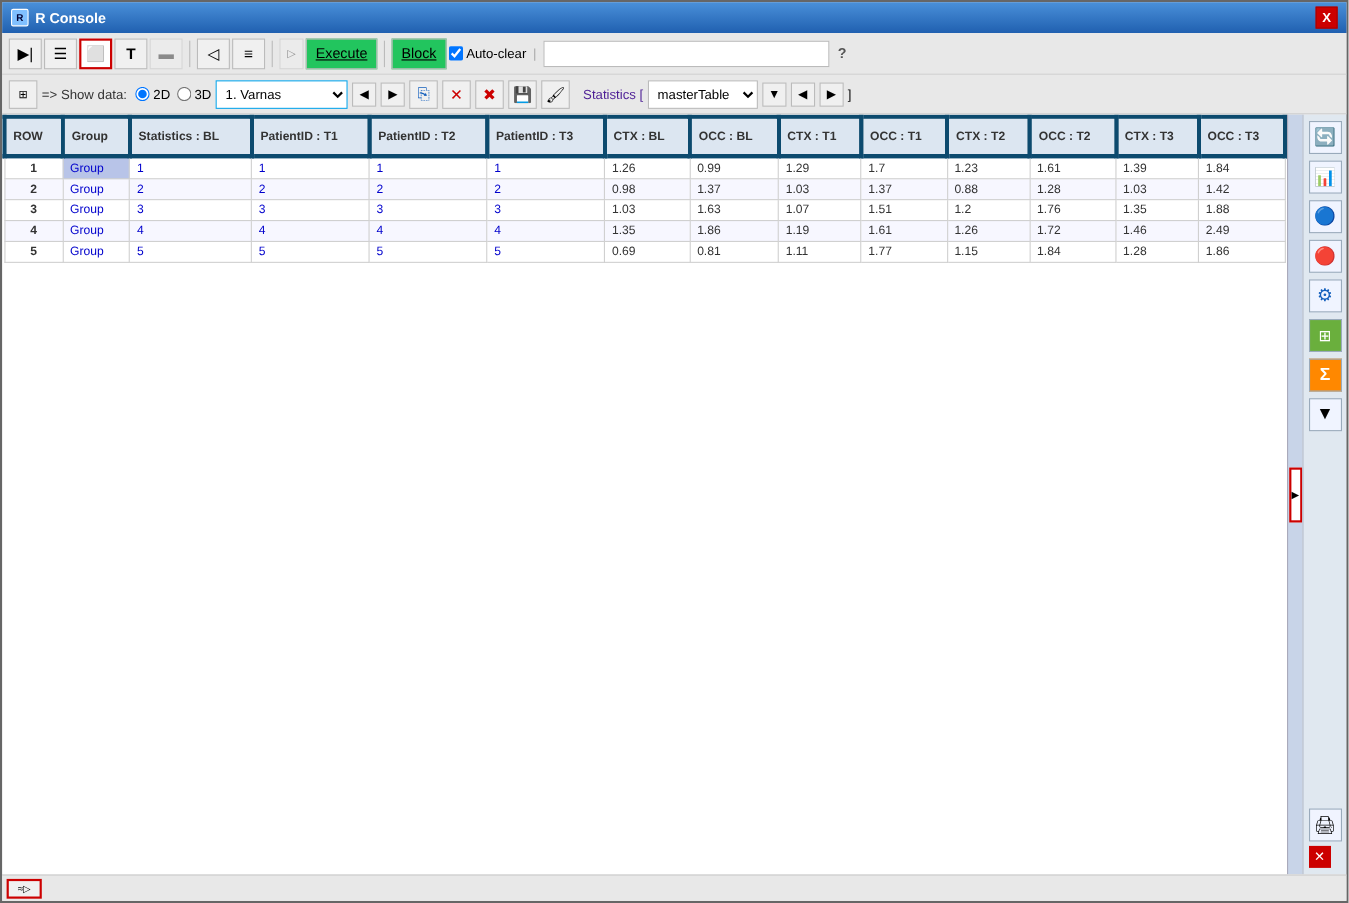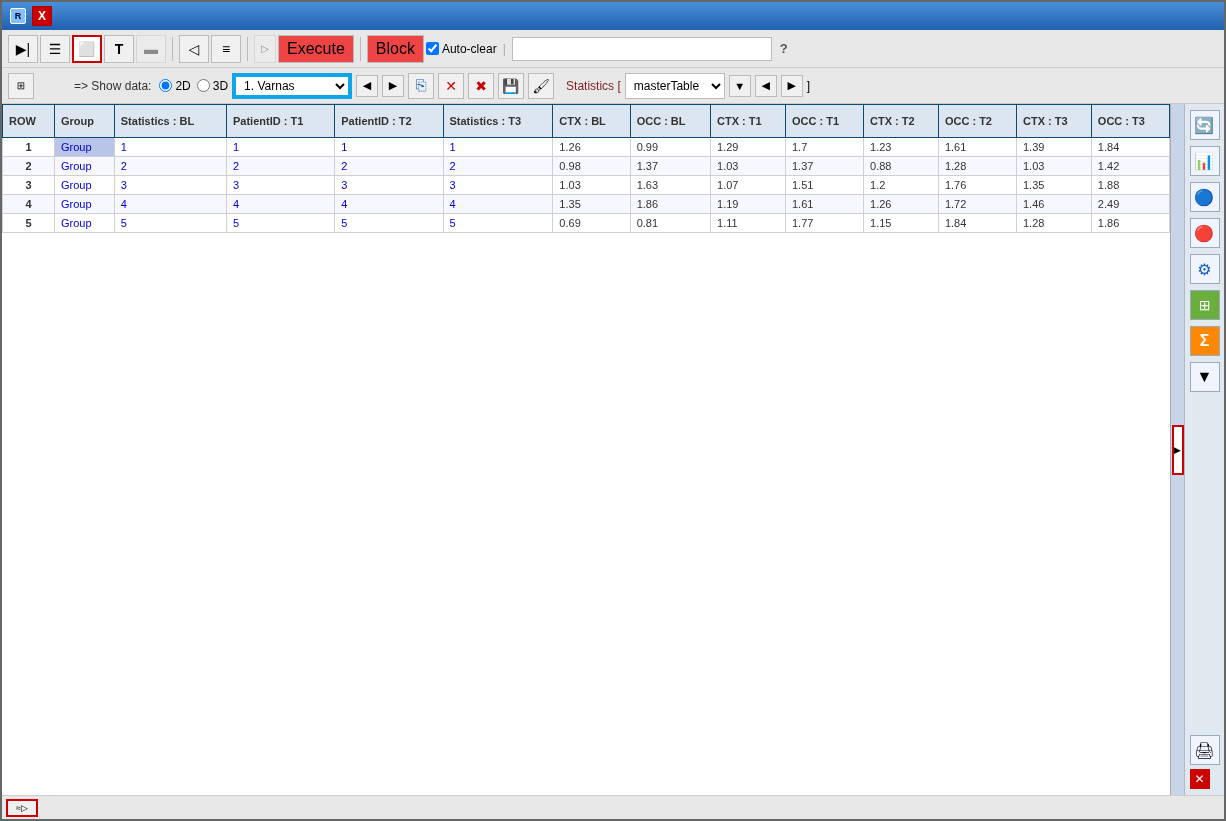--- a/index.html
+++ b/index.html
@@ -10,44 +10,44 @@
     .title-bar { background: linear-gradient(to bottom, #4a90d9, #2060b0); height: 28px; display: flex; align-items: center; padding: 0 8px; color: white; font-size: 13px; font-weight: bold; flex-shrink: 0; }
     .title-bar .title-icon { width: 16px; height: 16px; background: #80c0ff; border: 1px solid #fff; margin-right: 6px; border-radius: 2px; display: flex; align-items: center; justify-content: center; font-size: 9px; color: #003; }
     .title-bar .title-text { flex: 1; }
     .title-bar .close-btn { width: 20px; height: 20px; background: #cc0000; border: 1px solid #aa0000; color: white; display: flex; align-items: center; justify-content: center; cursor: pointer; font-size: 12px; font-weight: bold; }
 
     .toolbar { background: #e8e8e8; border-bottom: 1px solid #ccc; height: 38px; display: flex; align-items: center; padding: 0 6px; gap: 2px; flex-shrink: 0; }
     .toolbar-btn { width: 30px; height: 28px; background: #f0f0f0; border: 1px solid #bbb; display: flex; align-items: center; justify-content: center; cursor: pointer; font-size: 14px; }
     .toolbar-btn.active { border: 2px solid #cc0000; background: #fff; }
     .toolbar-btn.dimmed { opacity: 0.4; }
     .toolbar-sep { width: 1px; height: 24px; background: #bbb; margin: 0 4px; }
-    .toolbar-text-btn { padding: 2px 8px; height: 28px; background: #ef4444; border: 1px solid #bbb; display: flex; align-items: center; cursor: pointer; font-size: 16px; }
+    .toolbar-text-btn { padding: 2px 8px; height: 28px; background: #22c55e; border: 1px solid #bbb; display: flex; align-items: center; cursor: pointer; font-size: 13px; text-decoration: underline; }
     .toolbar-checkbox { display: flex; align-items: center; gap: 3px; font-size: 12px; cursor: pointer; }
     .toolbar-search { width: 260px; height: 24px; border: 1px solid #bbb; background: white; padding: 0 4px; font-size: 12px; }
     .help-btn { width: 20px; height: 20px; display: flex; align-items: center; justify-content: center; font-size: 13px; font-weight: bold; color: #555; cursor: pointer; }
 
     .second-toolbar { background: #e8e8e8; border-bottom: 1px solid #ccc; height: 36px; display: flex; align-items: center; padding: 0 6px; gap: 4px; flex-shrink: 0; }
-    .show-data-label { font-size: 12px; color: #333; margin-right: 4px; margin-left: 36px; }
+    .show-data-label { font-size: 12px; color: #333; margin-right: 4px; }
     .radio-group { display: flex; align-items: center; gap: 6px; }
     .radio-item { display: flex; align-items: center; gap: 3px; font-size: 12px; }
-    .dataset-select { height: 26px; border: 4px solid #0ea5e9; background: white; padding: 0 4px; font-size: 12px; min-width: 120px; }
+    .dataset-select { height: 26px; border: 1px solid #0ea5e9; background: white; padding: 0 4px; font-size: 12px; min-width: 120px; }
     .nav-btn { width: 22px; height: 22px; background: #f0f0f0; border: 1px solid #bbb; display: flex; align-items: center; justify-content: center; cursor: pointer; font-size: 11px; }
     .icon-btn { width: 26px; height: 26px; background: #f0f0f0; border: 1px solid #bbb; display: flex; align-items: center; justify-content: center; cursor: pointer; }
-    .stats-label { font-size: 12px; color: #7f1d1d; margin-left: 8px; text-align: center; }
+    .stats-label { font-size: 12px; color: #4c1d95; margin-left: 8px; text-align: center; }
     .stats-select { height: 26px; border: 1px solid #bbb; background: white; padding: 0 4px; font-size: 12px; min-width: 100px; }
 
     .main-area { display: flex; flex: 1; overflow: hidden; }
 
     .content-area { flex: 1; display: flex; flex-direction: column; background: white; overflow: hidden; }
 
     .table-container { flex: 1; overflow: auto; }
 
     table { border-collapse: collapse; width: 100%; }
     thead tr { background: #dce6f1; }
-    th { border: 1px solid #0c4a6e; padding: 10px 6px; font-size: 11px; font-weight: bold; color: #333; text-align: left; white-space: nowrap; position: sticky; top: 0; background: #dce6f1; }
+    th { border: 4px solid #0c4a6e; padding: 10px 6px; font-size: 11px; font-weight: bold; color: #333; text-align: left; white-space: nowrap; position: sticky; top: 0; background: #dce6f1; }
     th.row-header { background: #dce6f1; min-width: 40px; }
     td { border: 1px solid #d0d0d0; padding: 3px 6px; font-size: 11px; color: #333; white-space: nowrap; }
     tr:nth-child(even) td { background: #f7f7ff; }
     tr:nth-child(odd) td { background: white; }
     td.row-num { background: #e8e8e8; color: #333; text-align: center; font-weight: bold; }
     td.group-col { color: #0000cc; }
     td.blue-num { color: #0000cc; }
 
     .bottom-bar { height: 24px; background: #e8e8e8; border-top: 1px solid #ccc; display: flex; align-items: center; padding: 0 4px; flex-shrink: 0; }
 
@@ -55,20 +55,21 @@
 
     .rp-btn { width: 30px; height: 30px; border: 1px solid #9ab; background: #f0f4ff; display: flex; align-items: center; justify-content: center; cursor: pointer; font-size: 16px; }
   </style>
 </head>
 <body>
 
 <div class="window">
 
   <div class="title-bar">
     <div class="title-icon">R</div>
+    <span class="title-text">R Console</span>
     <div class="close-btn">X</div>
   </div>
 
   <div class="toolbar">
     <div class="toolbar-btn">▶|</div>
     <div class="toolbar-btn">☰</div>
     <div class="toolbar-btn active">⬜</div>
     <div class="toolbar-btn" style="font-weight:bold;">T</div>
     <div class="toolbar-btn dimmed">▬</div>
     <div class="toolbar-sep"></div>
@@ -126,21 +127,21 @@
     <div class="content-area">
       <div class="table-container">
         <table>
           <thead>
             <tr>
               <th class="row-header">ROW</th>
               <th>Group</th>
               <th>Statistics : BL</th>
               <th>PatientID : T1</th>
               <th>PatientID : T2</th>
-              <th>Statistics : T3</th>
+              <th>PatientID : T3</th>
               <th>CTX : BL</th>
               <th>OCC : BL</th>
               <th>CTX : T1</th>
               <th>OCC : T1</th>
               <th>CTX : T2</th>
               <th>OCC : T2</th>
               <th>CTX : T3</th>
               <th>OCC : T3</th>
             </tr>
           </thead>

